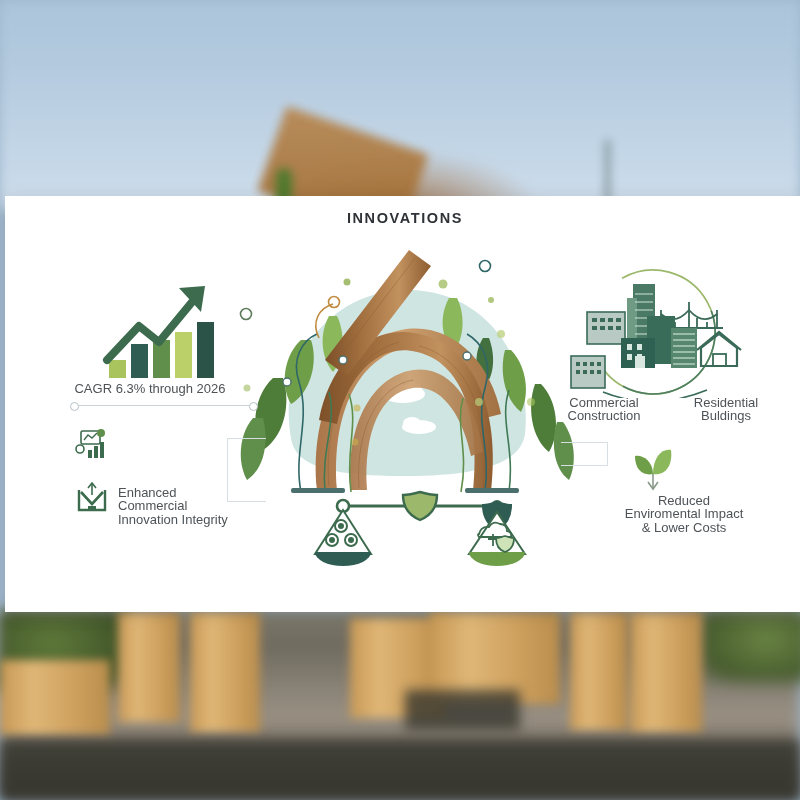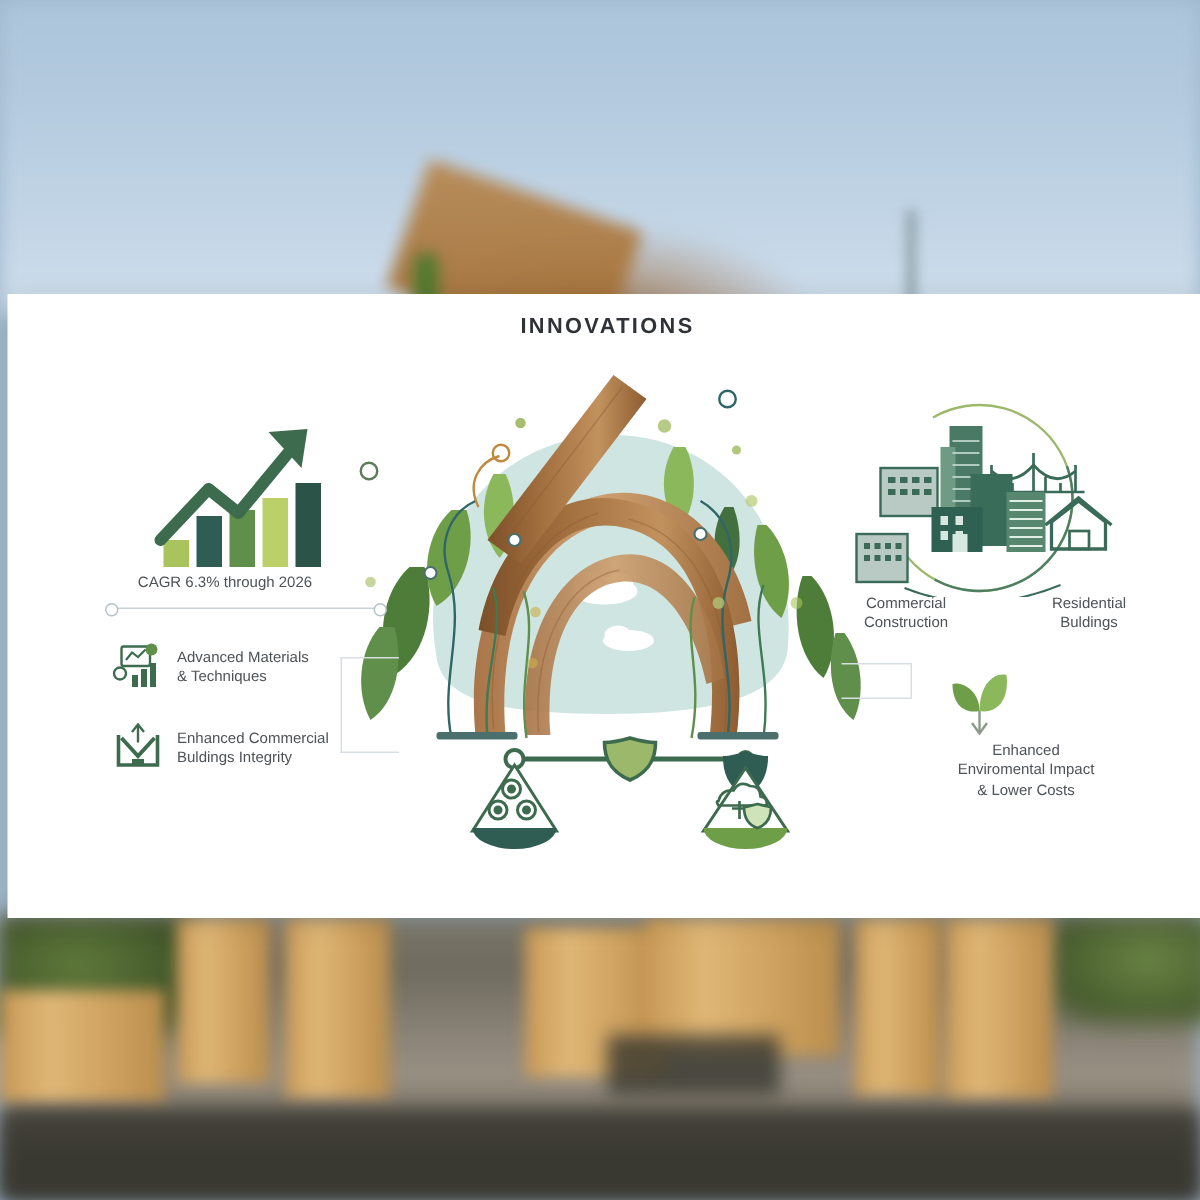--- a/index.html
+++ b/index.html
@@ -81,21 +81,21 @@
     font-size: 14.5px;
     letter-spacing: 1.6px;
     color: #2f3337;
     font-weight: 600;
   }
 
   
   .abs { position: absolute; }
   .lbl {
     position: absolute;
-    font-size: 10px;
+    font-size: 13px;
     line-height: 13.4px;
     color: #4e5357;
     white-space: pre-line;
   }
   .lbl.center { text-align: center; }
 
   
   .connector {
     position: absolute; height: 1px; background: #c9d2d6;
   }
@@ -253,30 +253,29 @@
 
     <svg class="abs" style="left:70px; top:232px;" width="34" height="32" viewBox="0 0 34 32">
       <rect x="6" y="3" width="19" height="13" rx="1.5" fill="none" stroke="#3d6b4e" stroke-width="1.6"></rect>
       <path d="M9 12 L13 7 L17 10 L22 5" fill="none" stroke="#3d6b4e" stroke-width="1.4"></path>
       <circle cx="26" cy="5" r="4" fill="#5f8f4a"></circle>
       <circle cx="5" cy="21" r="4" fill="none" stroke="#3d6b4e" stroke-width="1.6"></circle>
       <rect x="13" y="22" width="4" height="8" fill="#3d6b4e"></rect>
       <rect x="19" y="18" width="4" height="12" fill="#3d6b4e"></rect>
       <rect x="25" y="14" width="4" height="16" fill="#3d6b4e"></rect>
     </svg>
-    <div class="lbl" style="left:113px; top:236px; width:110px;"><span>Advanced Materials</span><br><span>&amp; Techniques</span></div>
 
     <svg class="abs" style="left:70px; top:286px;" width="34" height="32" viewBox="0 0 34 32">
       <path d="M4 8 L4 28 L30 28 L30 8" fill="none" stroke="#3d6b4e" stroke-width="2.4"></path>
       <path d="M6 10 L17 22 L28 10" fill="none" stroke="#3d6b4e" stroke-width="2.6"></path>
       <path d="M17 13 L17 2" fill="none" stroke="#3d6b4e" stroke-width="1.6"></path>
       <path d="M13 6 L17 1 L21 6" fill="none" stroke="#3d6b4e" stroke-width="1.6"></path>
       <rect x="13" y="24" width="8" height="4" fill="#3d6b4e"></rect>
     </svg>
-    <div class="lbl" style="left:113px; top:290px; width:110px;"><span>Enhanced Commercial</span><br><span>Buldings Integrity</span></div>
+    <div class="lbl" style="left:113px; top:290px; width:110px;"><span>Enhanced Commercial</span><br><span>Innovation Integrity</span></div>
 
     <svg class="abs" style="left:556px; top:70px;" width="184" height="132" viewBox="0 0 184 132">
 
       <circle cx="92" cy="66" r="62" fill="none" stroke="#9cb86a" stroke-width="1.6" stroke-dasharray="300 90" transform="rotate(-120 92 66)"></circle>
       <circle cx="92" cy="66" r="62" fill="none" stroke="#4f7f63" stroke-width="1.6" stroke-dasharray="150 240" transform="rotate(-20 92 66)"></circle>
 
       <g stroke="#3a6b58" fill="none" stroke-width="1.8">
         <path d="M100 44 L100 62 M128 36 L128 62 M156 44 L156 62"></path>
         <path d="M100 48 Q114 60 128 44 Q142 60 156 48"></path>
         <path d="M96 62 L162 62"></path>
@@ -343,21 +342,21 @@
 
     <div class="bracket-r" style="left:556px; top:246px; width:46px; height:22px;"></div>
 
     <svg class="abs" style="left:624px; top:248px;" width="48" height="48" viewBox="0 0 48 48">
       <path d="M24 30 C24 16 12 10 6 12 C6 26 14 32 24 30 Z" fill="#6f9e48"></path>
       <path d="M24 30 C24 12 34 4 42 6 C44 22 36 32 24 30 Z" fill="#8cb85c"></path>
       <path d="M24 30 L24 44" fill="none" stroke="#8a9a8a" stroke-width="1.6"></path>
       <path d="M19 38 L24 45 L29 38" fill="none" stroke="#8a9a8a" stroke-width="1.6"></path>
     </svg>
 
-    <div class="lbl center" style="left:588px; top:298px; width:182px;"><span>Enhanced</span><br><span>Enviromental Impact</span><br><span>&amp; Lower Costs</span></div>
+    <div class="lbl center" style="left:588px; top:298px; width:182px;"><span>Reduced</span><br><span>Enviromental Impact</span><br><span>&amp; Lower Costs</span></div>
 
     <svg class="abs" style="left:302px; top:294px;" width="226" height="76" viewBox="0 0 226 76">
 
       <path d="M36 16 L190 16" stroke="#3d6b4e" stroke-width="3.2" fill="none"></path>
       <circle cx="36" cy="16" r="6" fill="#ffffff" stroke="#3d6b4e" stroke-width="2.6"></circle>
       <circle cx="190" cy="16" r="6" fill="#3d6b4e"></circle>
 
       <path d="M113 2 C106 4 100 5 96 5 C96 17 101 25 113 30 C125 25 130 17 130 5 C126 5 120 4 113 2 Z" fill="#9cb86a" stroke="#3d6b4e" stroke-width="2.4"></path>
 
       <path d="M190 12 C184 14 179 15 176 15 C176 27 181 35 190 40 C199 35 204 27 204 15 C201 15 196 14 190 12 Z" fill="#2f5c53" stroke="#2f5c53" stroke-width="2"></path>

